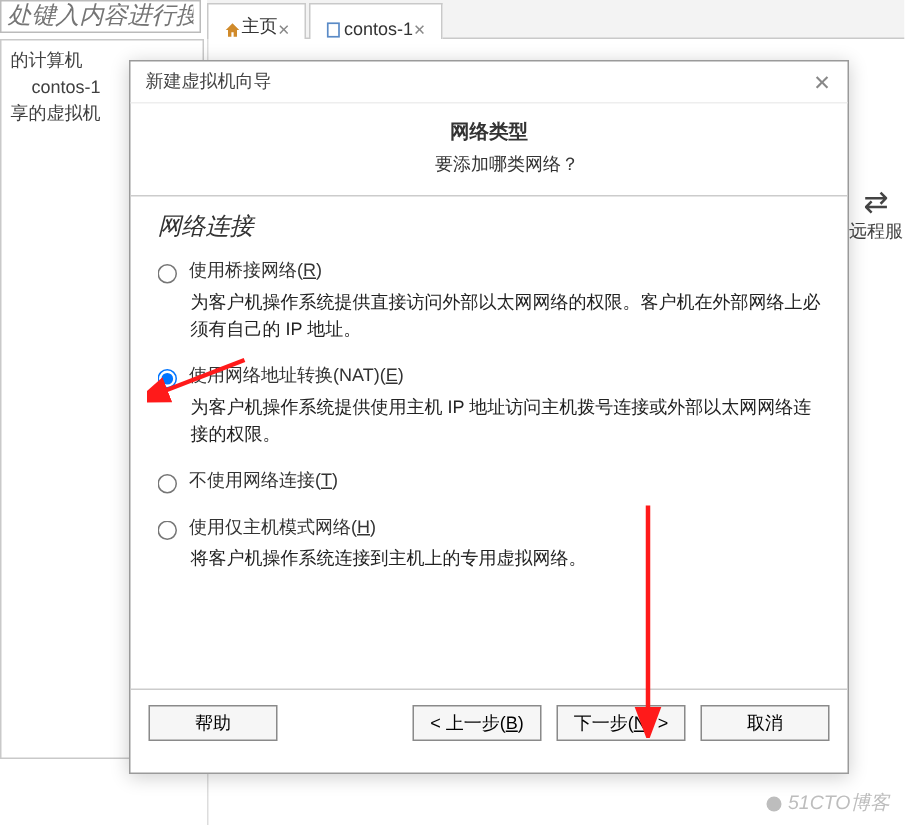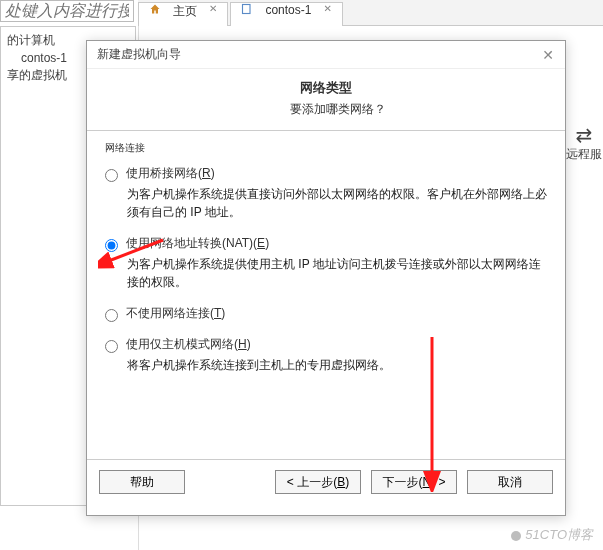--- a/index.html
+++ b/index.html
@@ -8,38 +8,38 @@
   
   .left-pane { position: absolute; left: 0; top: 0; width: 136px; height: 550px; }
   .search-box { border: 1px solid #bbb; height: 22px; margin: 0 2px 4px 0; background: #fff; display:flex; align-items:center; }
   .search-input { border:none; outline:none; font-size:16px; color:#888; width:100%; padding:0 4px; background:transparent;font-style:italic; }
   .tree-box { border: 1px solid #c9c9c9; background:#fff; height: 480px; padding: 4px 0 0 6px; }
   .tree-item { padding: 1px 0; font-size:12px; color:#404040; }
   .tree-sub { padding-left: 14px; }
 
   
   .tabs { position:absolute; left:138px; top:0; right:0; height:26px; display:flex; border-bottom:1px solid #c9c9c9; background:#f3f3f3; }
-  .tab { display:flex; align-items:flex-start; gap:12px; padding:0 10px; border:1px solid #c9c9c9; border-bottom:none; background:#fff; margin-right:2px; height:24px; margin-top:2px; font-size:12px; }
+  .tab { display:flex; align-items:flex-end; gap:0; padding:0 10px; border:1px solid #c9c9c9; border-bottom:none; background:#fff; margin-right:2px; height:24px; margin-top:2px; font-size:12px; }
   .tab .close { color:#888; font-size:10px; cursor:pointer; }
   .tab .home-icon svg, .tab .doc-icon svg { width:12px; height:12px; display:block; }
   .content-area { position:absolute; left:138px; top:26px; right:0; bottom:0; background:#fff; border-left:1px solid #ddd; }
 
   
   .right-panel { position:absolute; right:0; top:120px; width:38px; padding:4px 0; text-align:center; font-size:12px; color:#444; }
   .right-panel .bi-arrow { font-size:20px; line-height:22px; }
 
   
   .dialog { position:absolute; left:86px; top:40px; width:480px; height:476px; background:#fff; border:1px solid #9a9a9a; box-shadow:0 2px 12px rgba(0,0,0,.2); }
   .dlg-title { display:flex; justify-content:space-between; align-items:center; height:28px; padding:0 8px 0 10px; font-size:12px; color:#444; border-bottom:1px solid #eee; }
   .dlg-close { font-size:14px; color:#888; cursor:pointer; width:18px; text-align:center; }
   .dlg-header { padding:10px 18px 12px 18px;text-align:center; }
   .dlg-header .h1 { font-weight:bold; font-size:13px; }
   .dlg-header .h2 { padding:4px 0 0 24px; font-size:12px; }
   .dlg-body { border-top:1px solid #ccc; border-bottom:1px solid #ccc; padding:10px 18px 10px 18px; height:330px; }
-  .group-label { font-size:10px; margin-bottom:10px; }
+  .group-label { font-size:16px; margin-bottom:10px;font-style:italic; }
   .opt { margin-bottom:14px; }
   .opt-row { display:flex; align-items:flex-end; gap:4px; }
   .opt input[type=radio] { margin:0 4px 0 0; }
   .opt-label { font-size:12px; }
   .opt-label u { text-decoration:underline; }
   .opt-desc { padding:3px 0 0 22px; font-size:12px; color:#222; line-height:1.5; }
   .dlg-footer { display:flex; align-items:center; padding:10px 12px; gap:10px; }
   .spacer { flex:1; }
   .btn { min-width:86px; height:24px; border:1px solid #8a8a8a; background:#f6f6f6; font-size:12px; cursor:pointer; padding:0 8px; }
   .btn u { text-decoration:underline; }

